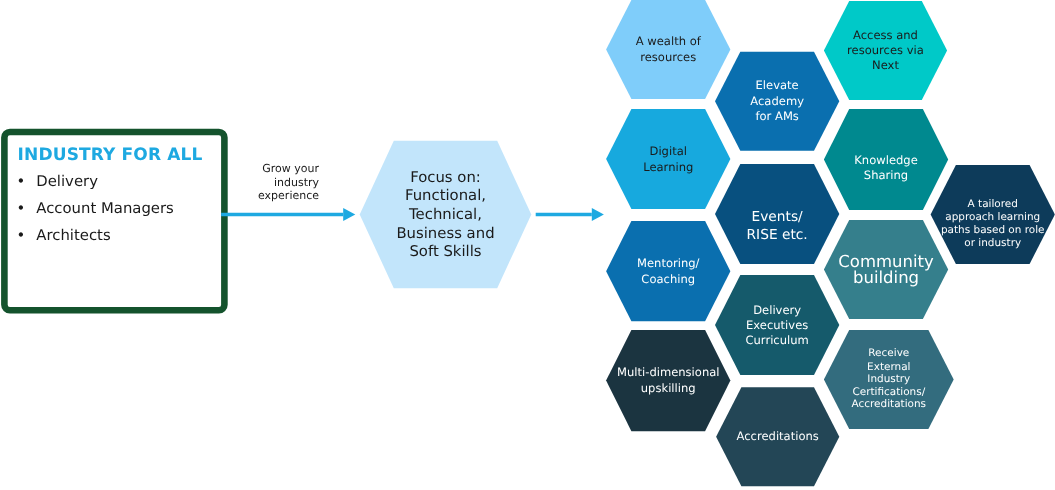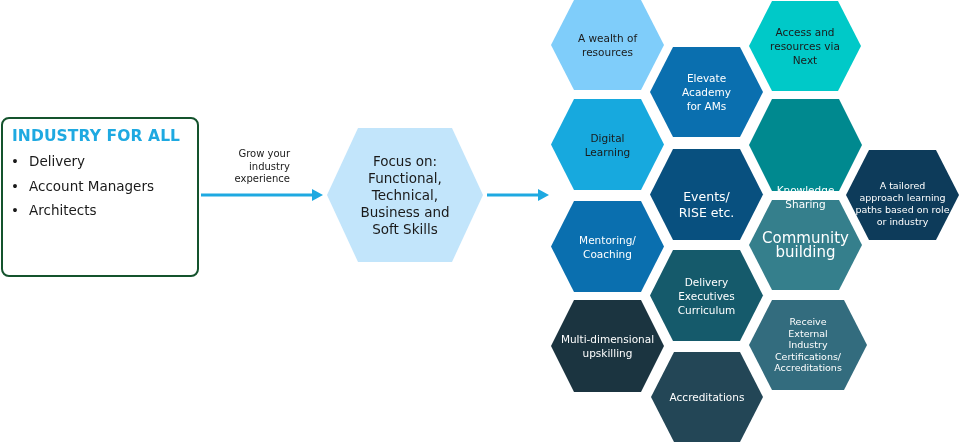--- a/index.html
+++ b/index.html
@@ -1,19 +1,19 @@
 <!DOCTYPE html>
 <html><head>
 <meta charset="utf-8">
 <style>
   html, body { margin: 0; padding: 0; background: #ffffff; }
   body { width: 959px; height: 445px; position: relative; overflow: hidden; font-family: "DejaVu Sans", sans-serif; }
   .box {
     position: absolute; left: 1px; top: 117px; width: 194px; height: 156px;
-    border: 2px solid #14532d; border-radius: 8px; background: #fff;
+    border: 6px solid #14532d; border-radius: 8px; background: #fff;
   }
   .box-title {
     position: absolute; left: 9px; top: 8px; font-size: 15.5px; font-weight: bold; color: #1ea9e1;
     letter-spacing: 0.1px; white-space: nowrap;
   }
   .box-list { position: absolute; left: 8px; top: 32px; margin: 0; padding: 0; list-style: none; }
   .box-list li { font-size: 13.5px; color: #1a1a1a; height: 24.5px; line-height: 20px; white-space: nowrap; }
   .box-list li .bullet { display: inline-block; width: 18px; }
   .arrow-label {
     position: absolute; left: 222px; top: 148px; width: 68px; text-align: right;
@@ -75,21 +75,21 @@
     <div class="hex-text" style="left: 551px; top: 0px; width: 113px; height: 90px; color: rgb(26, 26, 26); font-size: 10.5px; line-height: 14px;">A wealth of
 resources</div>
     <div class="hex-text" style="left: 650px; top: 47px; width: 113px; height: 90px; color: rgb(255, 255, 255); font-size: 10.5px; line-height: 14px;">Elevate
 Academy
 for AMs</div>
     <div class="hex-text" style="left: 749px; top: 1px; width: 112px; height: 90px; color: rgb(26, 26, 26); font-size: 10.5px; line-height: 14px;">Access and
 resources via
 Next</div>
     <div class="hex-text" style="left: 551px; top: 99px; width: 113px; height: 91px; color: rgb(26, 26, 26); font-size: 10.5px; line-height: 14px;">Digital
 Learning</div>
-    <div class="hex-text" style="left: 749px; top: 99px; width: 113px; height: 108px; color: rgb(255, 255, 255); font-size: 10.5px; line-height: 14px; margin-top: 44px;">Knowledge
+    <div class="hex-text" style="left: 749px; top: 99px; width: 113px; height: 108px; color: rgb(255, 255, 255); font-size: 10.5px; line-height: 14px;">Knowledge
 Sharing</div>
     <div class="hex-text" style="left: 650px; top: 149px; width: 113px; height: 111px; color: rgb(255, 255, 255); font-size: 12.5px; line-height: 16px;">Events/
 RISE etc.</div>
     <div class="hex-text" style="left: 846px; top: 150px; width: 113px; height: 108px; color: rgb(255, 255, 255); font-size: 9.5px; line-height: 12px;">A tailored
 approach learning
 paths based on role
 or industry</div>
     <div class="hex-text" style="left: 551px; top: 201px; width: 113px; height: 91px; color: rgb(255, 255, 255); font-size: 10.5px; line-height: 14px;">Mentoring/
 Coaching</div>
     <div class="hex-text" style="left: 749px; top: 200px; width: 113px; height: 90px; color: rgb(255, 255, 255); font-size: 15px; line-height: 14px;">Community

